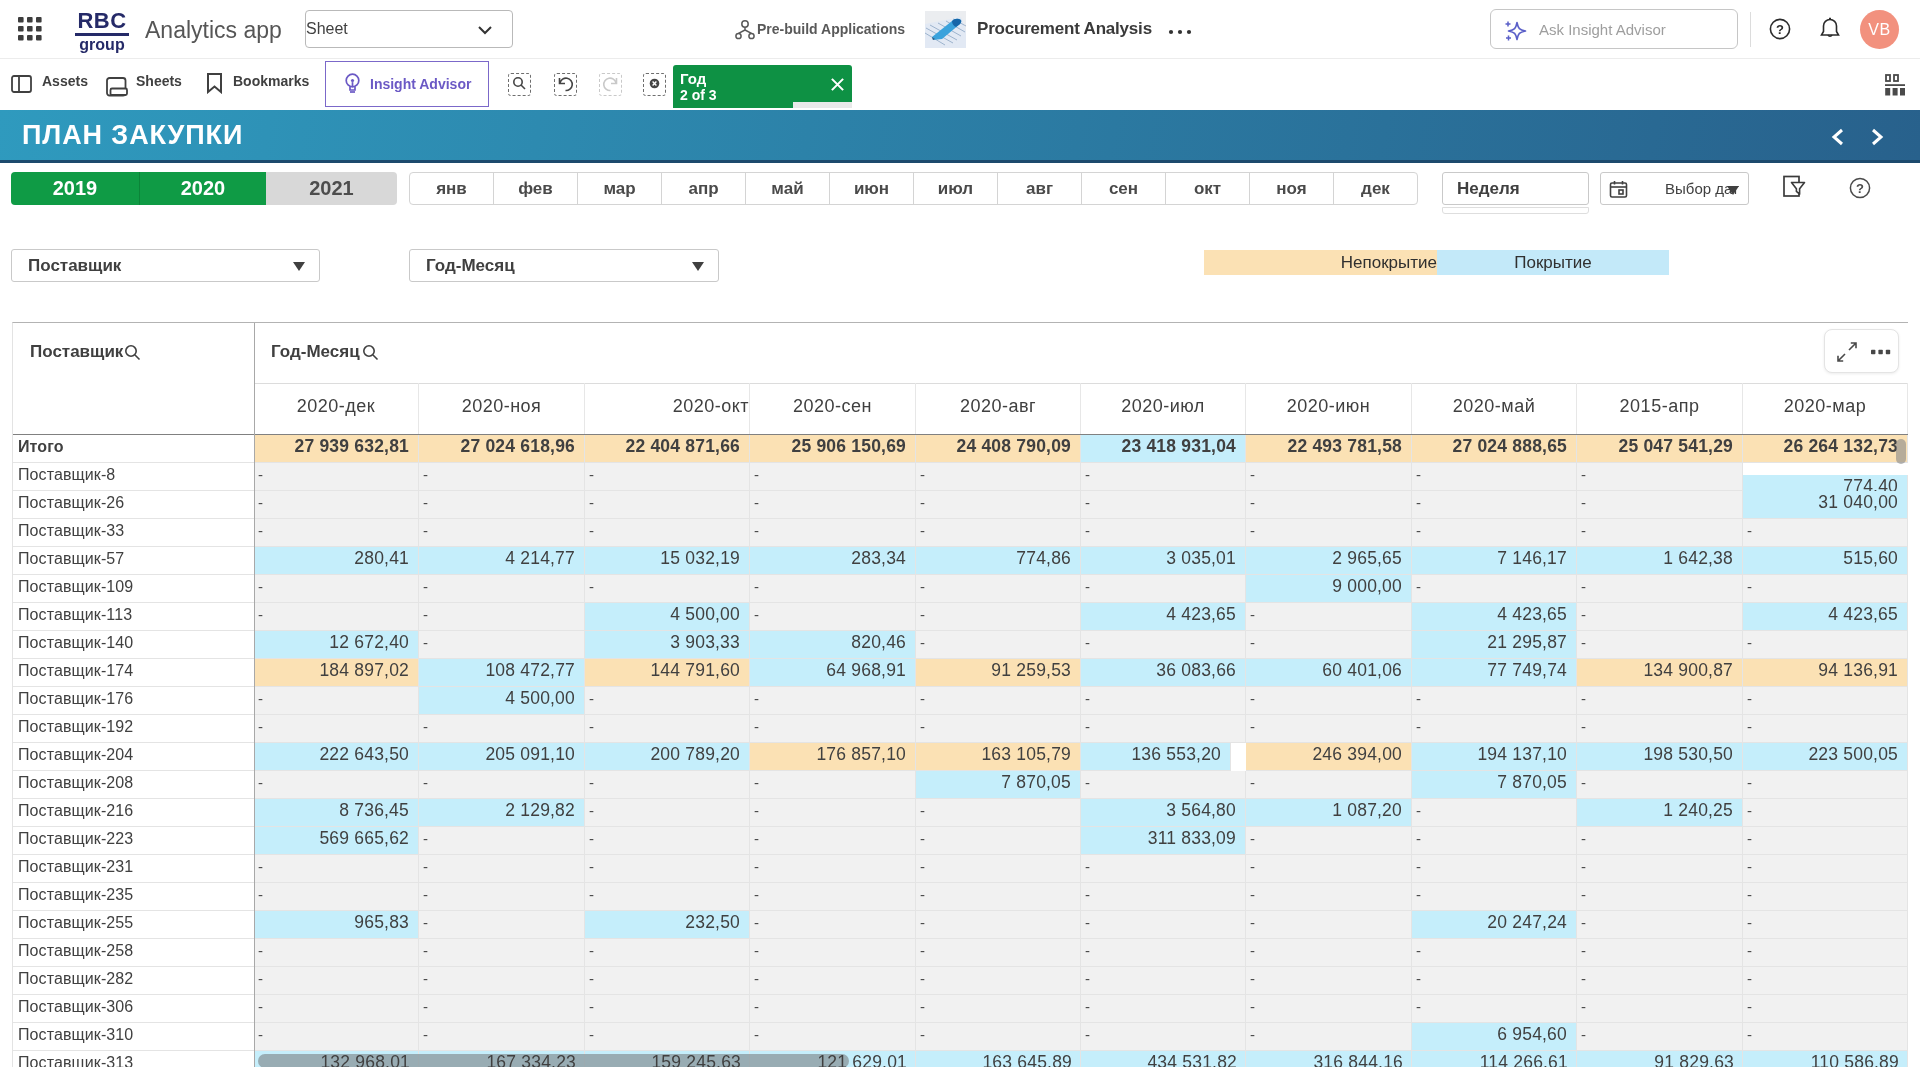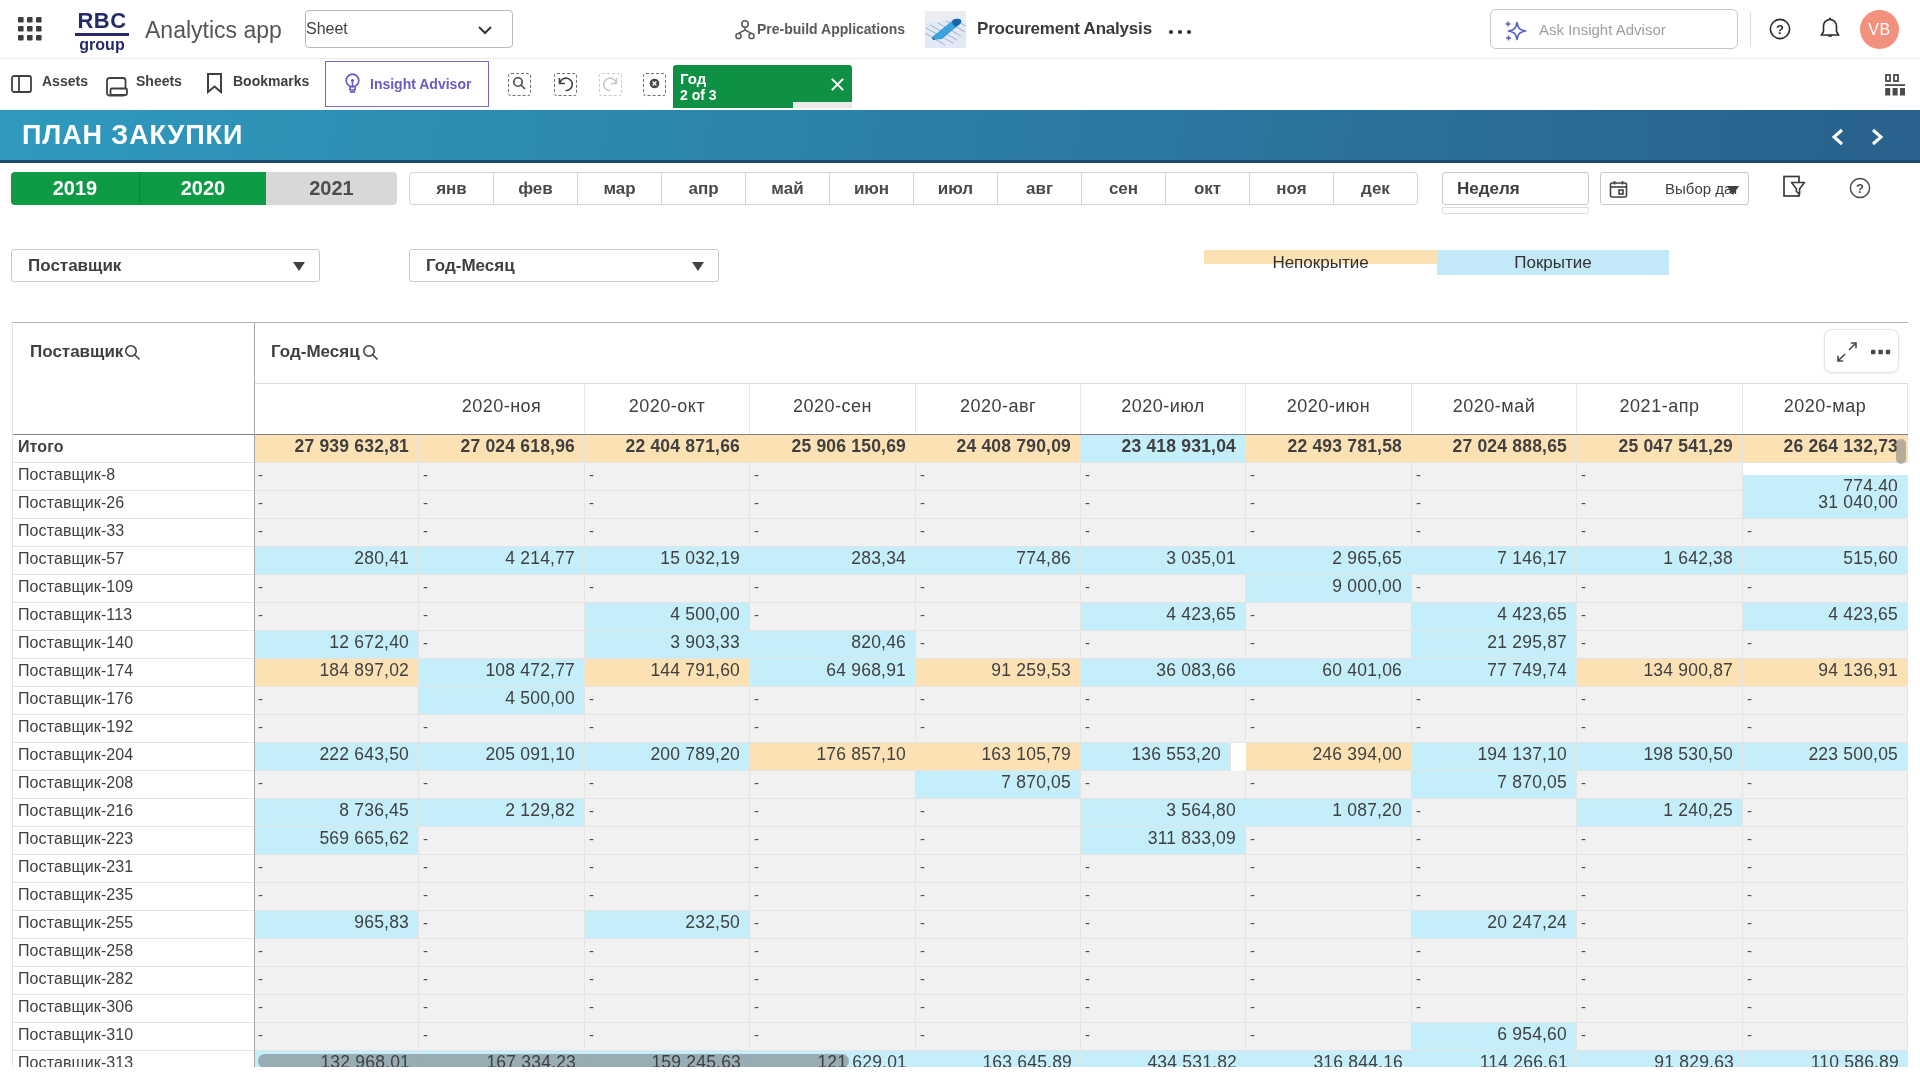--- a/index.html
+++ b/index.html
@@ -186,42 +186,43 @@
 <svg class="abs" style="left:1783px;top:175px" width="24" height="24" viewBox="0 0 24 24">
     <rect x="1" y="1.5" width="15" height="19.5" fill="none" stroke="#3b3b3b" stroke-width="1.7"></rect>
     <path d="M8.5 7.5 L21.5 7.5 L16.6 13.8 L16.6 19.2 L13.4 16.4 L13.4 13.8 Z" fill="#fff" stroke="#3b3b3b" stroke-width="1.6" stroke-linejoin="round"></path>
   </svg>
 <svg class="abs" style="left:1849px;top:177px" width="22" height="22" viewBox="0 0 22 22">
     <circle cx="11" cy="11" r="9.6" fill="none" stroke="#4a4a4a" stroke-width="1.5"></circle>
     <text x="11" y="15.5" font-size="13" font-weight="bold" text-anchor="middle" fill="#4a4a4a" font-family="Liberation Sans">?</text>
   </svg>
 <div class="abs ddl" style="left:11px;top:249px;width:309px"><span style="margin-left:16px;font-size:17px;font-weight:bold;color:#404040">Поставщик</span><div class="tri" style="position:absolute;right:14px;top:12px"></div></div>
 <div class="abs ddl" style="left:409px;top:249px;width:310px"><span style="margin-left:16px;font-size:17px;font-weight:bold;color:#404040">Год-Месяц</span><div class="tri" style="position:absolute;right:14px;top:12px"></div></div>
-<div class="abs" style="left:1204px;top:250px;width:233px;height:14px;background:#fbe1b4;text-align:center;line-height:25px;font-size:17px;color:#303030">Непокрытие</div>
+<div class="abs" style="left:1204px;top:250px;width:233px;height:25px;background:#fbe1b4;text-align:right;line-height:25px;font-size:17px;color:#303030">Непокрытие</div>
 <div class="abs" style="left:1437px;top:250px;width:232px;height:25px;background:#c3e9f9;text-align:center;line-height:25px;font-size:17px;color:#303030">Покрытие</div>
 <div class="abs" style="left:12px;top:322px;width:1896px;height:745px;background:#fff;border-top:1px solid #b3b3b3;border-left:1px solid #e3e3e3;overflow:hidden">
 <div class="abs" style="left:17px;top:19px;font-size:17px;font-weight:bold;color:#404040">Поставщик</div>
 <svg class="abs" style="left:111px;top:21px" width="17" height="17" viewBox="0 0 17 17" fill="none" stroke="#404040" stroke-width="1.6">
       <circle cx="7" cy="7" r="5.2"></circle>
       <line x1="11" y1="11" x2="15.5" y2="15.5"></line>
     </svg>
 <div class="abs" style="left:258px;top:19px;font-size:17px;font-weight:bold;color:#404040">Год-Месяц</div>
 <svg class="abs" style="left:349px;top:21px" width="17" height="17" viewBox="0 0 17 17" fill="none" stroke="#404040" stroke-width="1.6">
       <circle cx="7" cy="7" r="5.2"></circle>
       <line x1="11" y1="11" x2="15.5" y2="15.5"></line>
     </svg>
 <div class="abs" style="left:241px;top:60px;width:1655px;height:1px;background:#dcdcdc"></div>
+<div class="abs" style="left:241px;top:60px;width:165px;height:52px;line-height:47px;text-align:center;font-size:18px;color:#404040;letter-spacing:0.5px;border-right:1px solid #e7e7e7">2020-дек</div>
 <div class="abs" style="left:406px;top:60px;width:166px;height:52px;line-height:47px;text-align:center;font-size:18px;color:#404040;letter-spacing:0.5px;border-right:1px solid #e7e7e7">2020-ноя</div>
-<div class="abs" style="left:572px;top:60px;width:165px;height:52px;line-height:47px;text-align:center;font-size:18px;color:#404040;letter-spacing:0.5px;border-right:1px solid #e7e7e7">2020-окт</div>
+<div class="abs" style="left:572px;top:60px;width:165px;height:52px;line-height:47px;text-align:right;font-size:18px;color:#404040;letter-spacing:0.5px;border-right:1px solid #e7e7e7">2020-окт</div>
 <div class="abs" style="left:737px;top:60px;width:166px;height:52px;line-height:47px;text-align:center;font-size:18px;color:#404040;letter-spacing:0.5px;border-right:1px solid #e7e7e7">2020-сен</div>
 <div class="abs" style="left:903px;top:60px;width:165px;height:52px;line-height:47px;text-align:center;font-size:18px;color:#404040;letter-spacing:0.5px;border-right:1px solid #e7e7e7">2020-авг</div>
 <div class="abs" style="left:1068px;top:60px;width:165px;height:52px;line-height:47px;text-align:center;font-size:18px;color:#404040;letter-spacing:0.5px;border-right:1px solid #e7e7e7">2020-июл</div>
 <div class="abs" style="left:1233px;top:60px;width:166px;height:52px;line-height:47px;text-align:center;font-size:18px;color:#404040;letter-spacing:0.5px;border-right:1px solid #e7e7e7">2020-июн</div>
 <div class="abs" style="left:1399px;top:60px;width:165px;height:52px;line-height:47px;text-align:center;font-size:18px;color:#404040;letter-spacing:0.5px;border-right:1px solid #e7e7e7">2020-май</div>
-<div class="abs" style="left:1564px;top:60px;width:166px;height:52px;line-height:47px;text-align:center;font-size:18px;color:#404040;letter-spacing:0.5px;border-right:1px solid #e7e7e7">2021-апр</div>
+<div class="abs" style="left:1564px;top:60px;width:166px;height:52px;line-height:47px;text-align:center;font-size:18px;color:#404040;letter-spacing:0.5px;border-right:1px solid #e7e7e7">2015-апр</div>
 <div class="abs" style="left:1730px;top:60px;width:165px;height:52px;line-height:47px;text-align:center;font-size:18px;color:#404040;letter-spacing:0.5px;border-right:1px solid #e7e7e7">2020-мар</div>
 <div class="abs" style="left:0;top:111px;width:1896px;height:1px;background:#808080"></div>
 <div class="cell sup" style="left:0;top:112px;width:241px;font-weight:bold">Итого</div>
 <div class="cell num" style="left:241px;top:112px;width:165px;background:#fbe1b4;font-weight:bold">27 939 632,81</div>
 <div class="cell num" style="left:406px;top:112px;width:166px;background:#fbe1b4;font-weight:bold">27 024 618,96</div>
 <div class="cell num" style="left:572px;top:112px;width:165px;background:#fbe1b4;font-weight:bold">22 404 871,66</div>
 <div class="cell num" style="left:737px;top:112px;width:166px;background:#fbe1b4;font-weight:bold">25 906 150,69</div>
 <div class="cell num" style="left:903px;top:112px;width:165px;background:#fbe1b4;font-weight:bold">24 408 790,09</div>
 <div class="cell num" style="left:1068px;top:112px;width:165px;background:#c5eefb;font-weight:bold">23 418 931,04</div>
 <div class="cell num" style="left:1233px;top:112px;width:166px;background:#fbe1b4;font-weight:bold">22 493 781,58</div>

